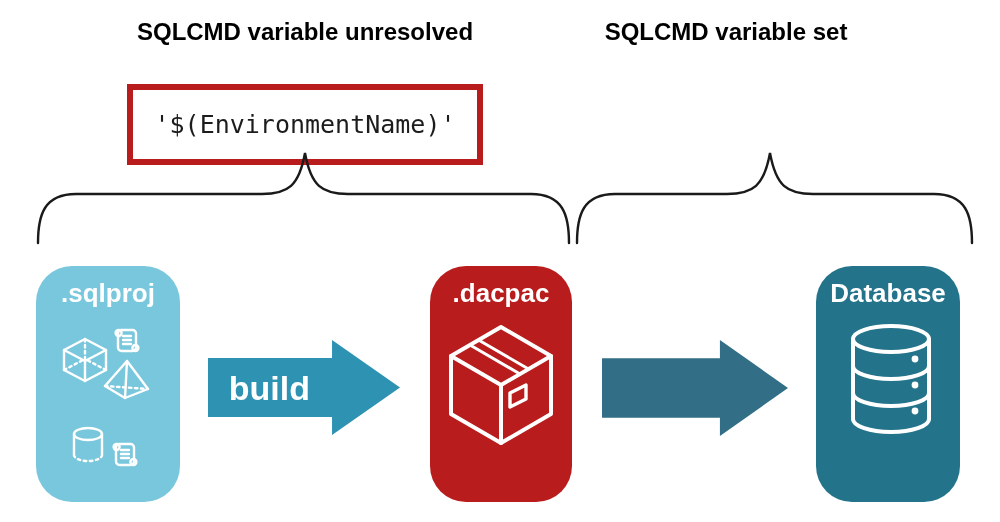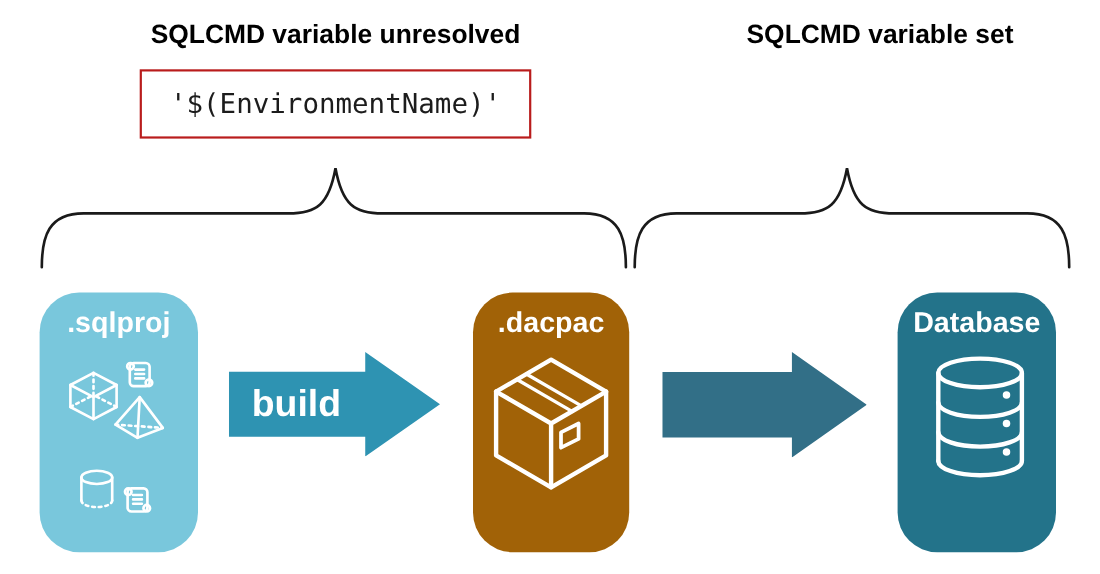--- a/index.html
+++ b/index.html
@@ -5,42 +5,42 @@
   html,body{margin:0;padding:0;background:#ffffff;}
   .canvas{
     position:relative;width:1000px;height:522px;background:#ffffff;overflow:hidden;
     font-family:"Liberation Sans",sans-serif;
   }
   .heading{
     position:absolute;top:18px;transform:translateX(-50%);
     font-size:24px;font-weight:700;color:#000000;white-space:nowrap;letter-spacing:0;
   }
   .code-box{
-    position:absolute;top:63px;height:63px;background:#ffffff;
-    border:2px solid #b91c1c;box-sizing:border-box;
+    position:absolute;top:84px;height:81px;background:#ffffff;
+    border:6px solid #b91c1c;box-sizing:border-box;
     display:flex;align-items:center;justify-content:center;
   }
   .code-box .code{
     font-family:"DejaVu Sans Mono","Liberation Mono",monospace;
     font-size:25px;color:#1c1c1c;white-space:pre;
   }
   .brace-svg{position:absolute;left:0;top:0;width:1000px;height:522px;pointer-events:none;}
   .card{
     position:absolute;top:266px;height:236px;border-radius:36px;
     display:flex;flex-direction:column;align-items:center;
   }
   .card .card-label{
     margin-top:12px;font-size:26px;font-weight:700;color:#ffffff;white-space:nowrap;
   }
   .card-sqlproj{left:36px;width:144px;background:#79c7dc;}
-  .card-dacpac{left:430px;width:142px;background:#a16207;}
+  .card-dacpac{left:430px;width:142px;background:#b91c1c;}
   .card-database{left:816px;width:144px;background:#23738a;align-items:center;}
   .card svg{display:block;}
   .arrow{
-    position:absolute;top:320px;
+    position:absolute;top:340px;
   }
   .arrow .arrow-shape{
     position:absolute;left:0;top:0;width:100%;height:100%;
   }
   .arrow-build{left:208px;width:192px;height:95px;}
   .arrow-build .arrow-shape{
     background:#2e93b2;
     clip-path:polygon(0% 19%,64.6% 19%,64.6% 0%,100% 50%,64.6% 100%,64.6% 81%,0% 81%);
   }
   .arrow-deploy{left:602px;width:186px;height:96px;}
@@ -53,21 +53,21 @@
     width:64%;text-align:center;
     font-size:34px;font-weight:700;color:#ffffff;
   }
 </style>
 </head>
 <body>
 
 <div class="canvas">
 
   <div class="heading" style="left:305px;">SQLCMD variable unresolved</div>
-  <div class="heading" style="left:800px;">SQLCMD variable set</div>
+  <div class="heading" style="left:726px;">SQLCMD variable set</div>
 
   <div class="code-box" style="left:127px;width:356px;">
     <span class="code">'$(EnvironmentName)'</span>
   </div>
 
   <svg class="brace-svg" viewBox="0 0 1000 522">
     <g fill="none" stroke="#1a1a1a" stroke-width="2.4" stroke-linecap="round">
       <path d="M38,243 C38,215 44,194 76,194 L262,194 C288,194 299,186 305,153 C311,186 322,194 348,194 L531,194 C563,194 569,215 569,243"></path>
       <path d="M577,243 C577,215 583,194 615,194 L727,194 C753,194 764,186 770,153 C776,186 787,194 813,194 L934,194 C966,194 972,215 972,243"></path>
     </g>

